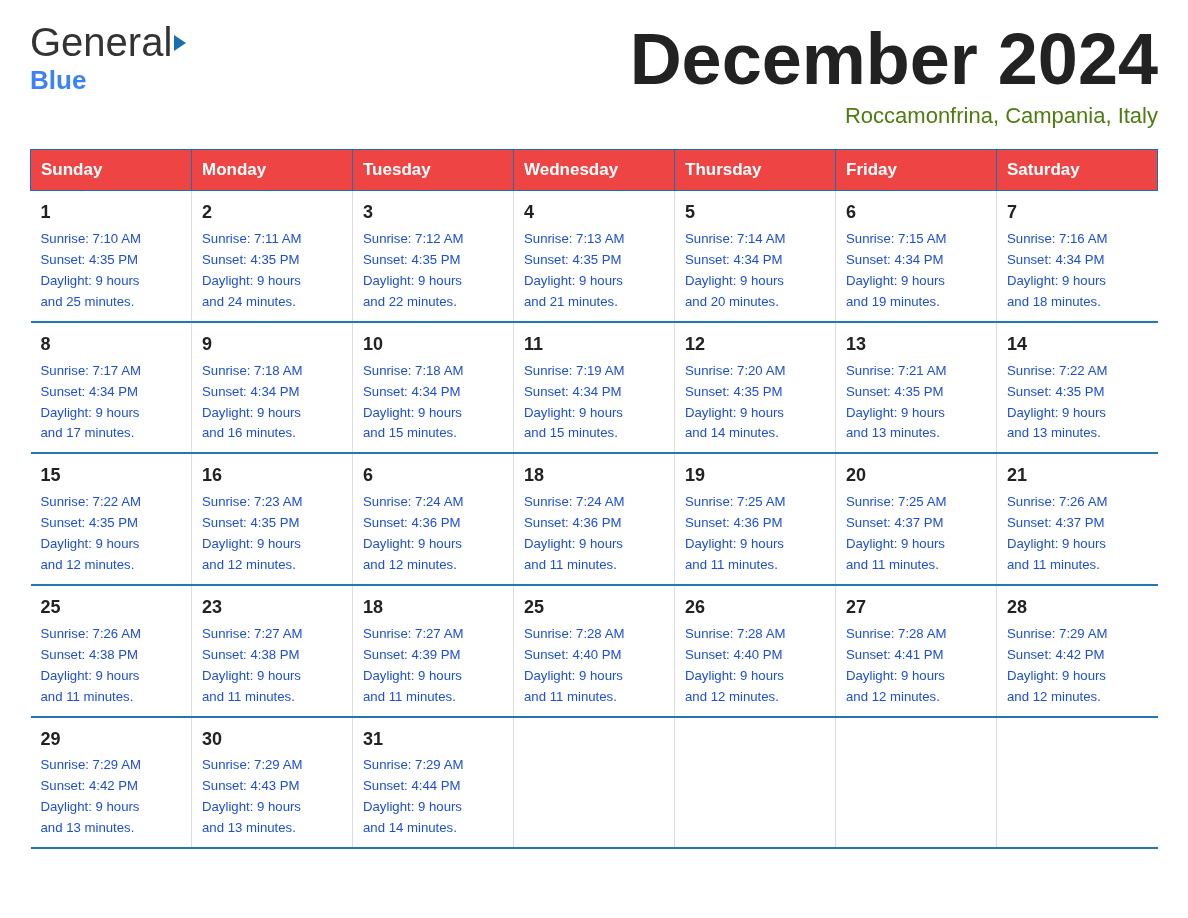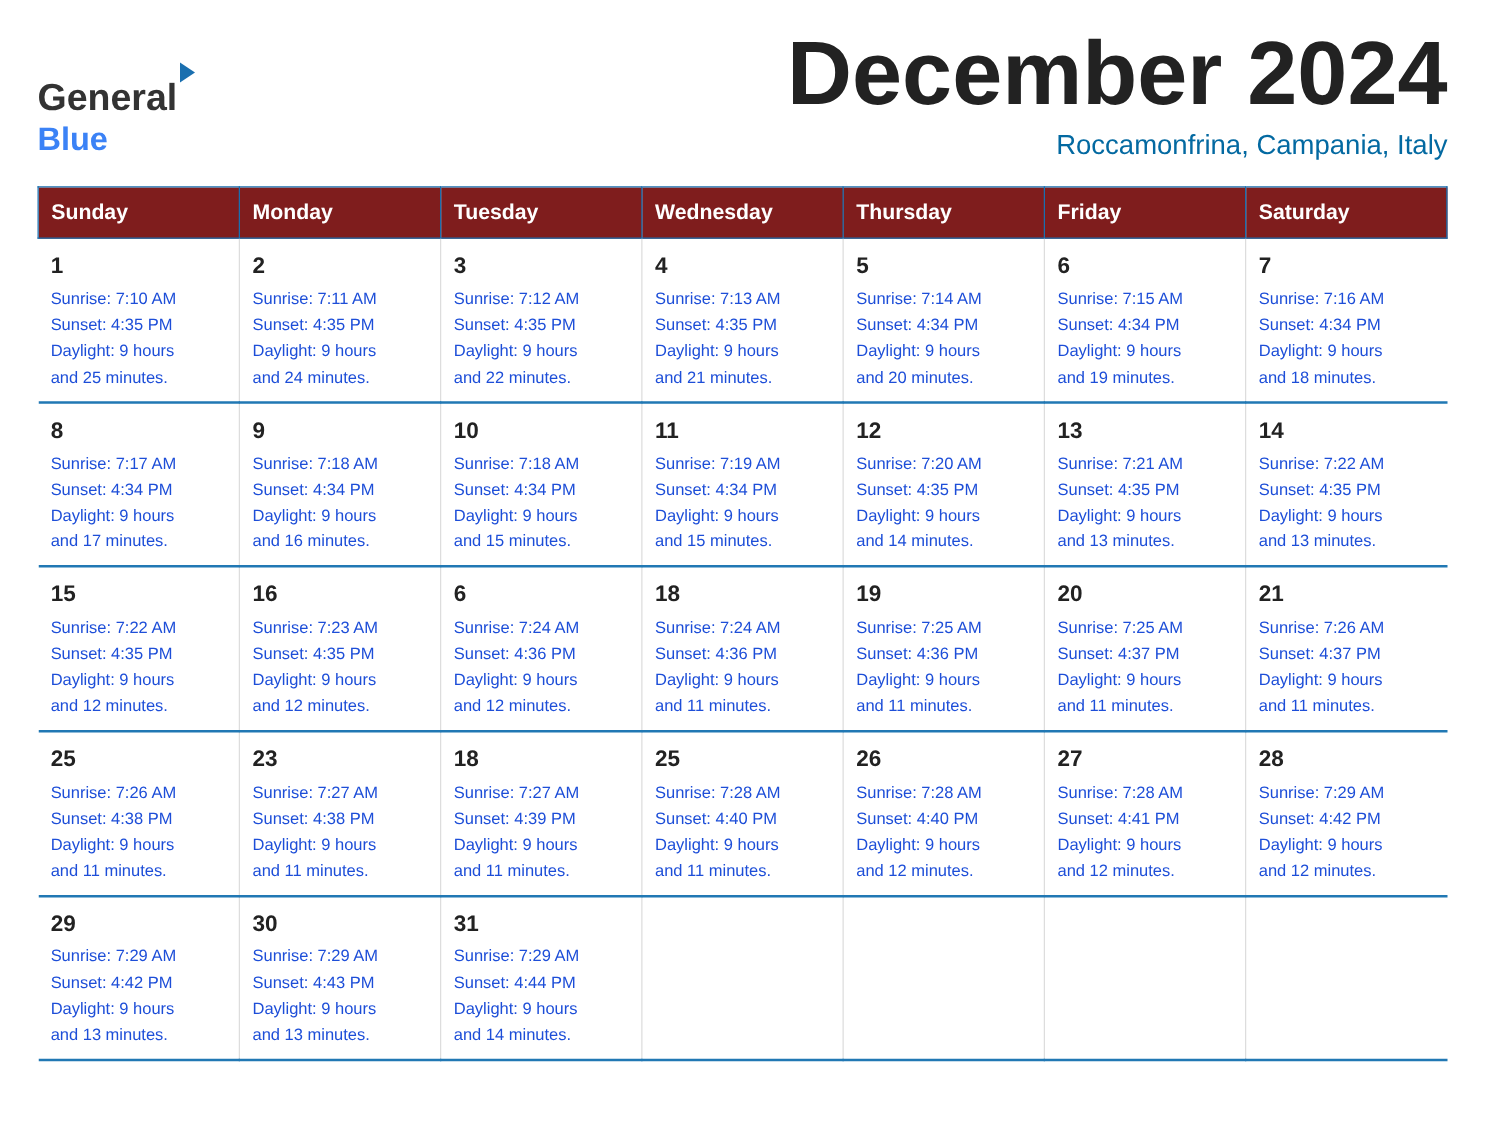--- a/index.html
+++ b/index.html
@@ -20,30 +20,30 @@
       text-align: right;
     }
     .month-title {
       font-size: 72px;
       font-weight: bold;
       color: #222;
       line-height: 1.1;
     }
     .location {
       font-size: 22px;
-      color: #0369a1;
+      color: #4d7c0f;
       margin-top: 4px;
     }
     table {
       width: 100%;
       border-collapse: collapse;
       table-layout: fixed;
     }
     thead tr {
-      background-color: #7f1d1d;
+      background-color: #ef4444;
     }
     thead th {
       color: #fff;
       font-size: 17px;
       font-weight: bold;
       padding: 10px 10px;
       text-align: left;
       border: 1px solid #1a6faf;
     }
     tbody tr {
@@ -80,24 +80,23 @@
     }
     .logo-text-block {
       display: flex;
       flex-direction: column;
     }
     .logo-top-row {
       display: flex;
       align-items: center;
     }
     .logo-g {
-      font-size: 30px;
-      font-weight: bold;
+      font-size: 40px;
+      font-weight: normal;
       color: #333;
-      margin-top: 42px;
     }
     .logo-triangle {
       width: 0;
       height: 0;
       border-left: 12px solid #1a6faf;
       border-top: 8px solid transparent;
       border-bottom: 8px solid transparent;
       margin: 0 2px;
       display: inline-block;
     }

